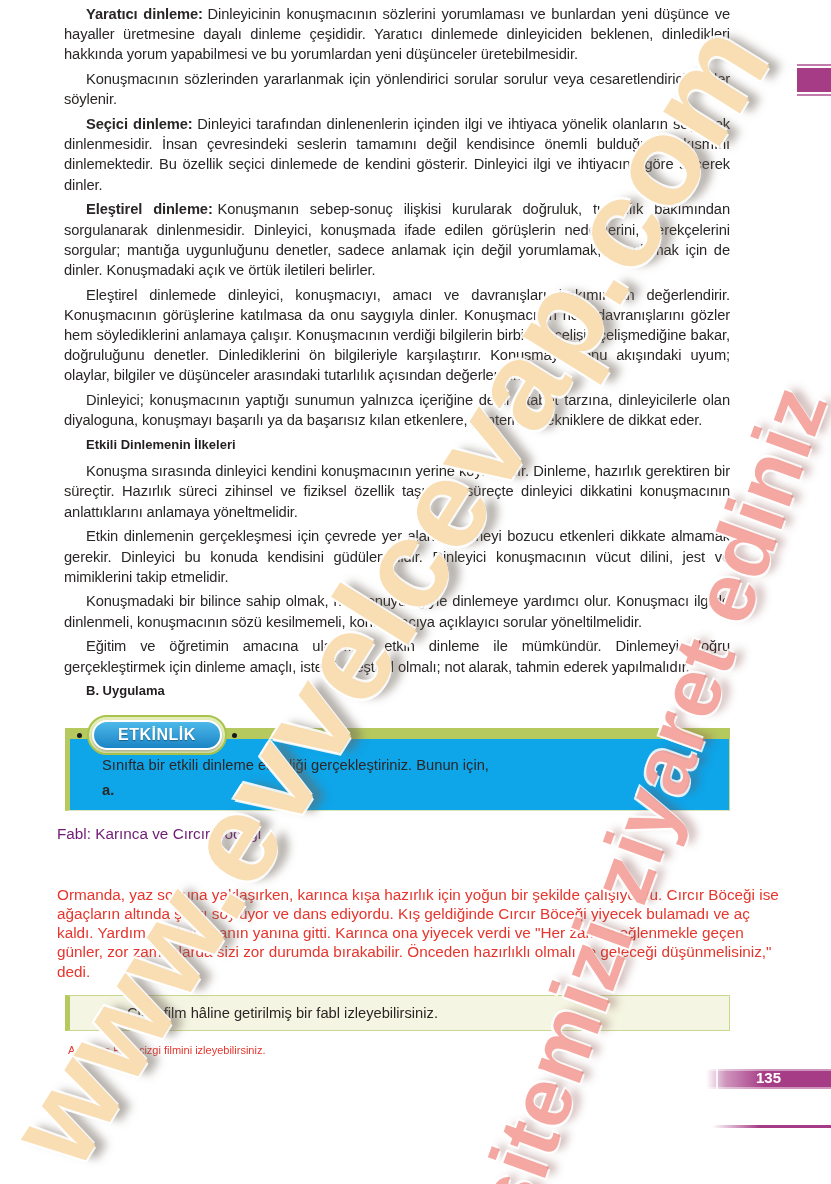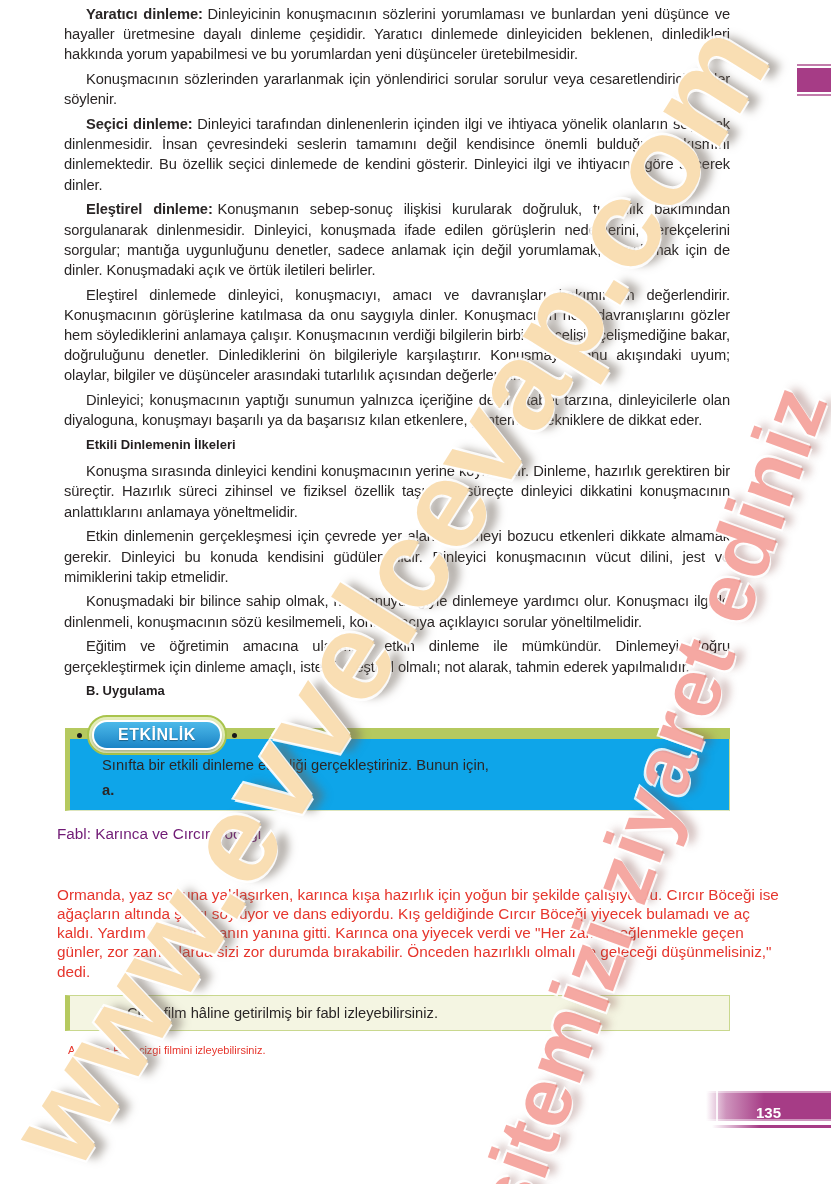--- a/index.html
+++ b/index.html
@@ -40,24 +40,24 @@
   .act-box-b{display:flex;background:#f4f5e2;border:1.5px solid #c9d88e;border-left:5px solid #b5c95f;
              padding:9px 20px 9px 30px;margin:14px 0 0 1px;font-size:14.7px;}
   .act-box-b .lbl{font-weight:bold;width:27px;flex:none;}
 
   
   .red-title{color:#701a75;font-size:15.3px;margin:14px 0 12px -7px;}
   .red-para{color:#e6352c;font-size:15.3px;line-height:19.3px;margin:42px -58px 0 -7px;}
   .red-note{color:#e6352c;font-size:11px;margin:13px 0 8px 4px;}
 
   
-  .page-band{position:absolute;top:1091px;right:0;width:125px;height:30px;
+  .page-band{position:absolute;top:1069px;right:0;width:125px;height:20px;
              background:linear-gradient(90deg, rgba(166,60,134,0) 0, rgba(166,60,134,.55) 20px, #a63c86 58px);
              box-shadow:inset 0 2px 0 rgba(255,255,255,.45), inset 0 -2px 0 rgba(255,255,255,.45);
-             display:flex;align-items:flex-end;justify-content:flex-end;}
+             display:flex;align-items:flex-start;justify-content:flex-end;}
   .page-band .stripe{position:absolute;left:10px;top:0;bottom:0;width:2px;background:rgba(255,255,255,.85);}
   .page-num{color:#fff;font-weight:bold;font-size:15px;padding-right:50px;}
   .band-underline{position:absolute;top:1125px;right:0;width:119px;height:2.5px;
                   background:linear-gradient(90deg, rgba(166,60,134,0), #a63c86 40%);}
 
   
   .watermark{position:absolute;inset:0;pointer-events:none;z-index:5;}
   .wm-main{position:absolute;left:40px;top:1080px;transform:rotate(-58deg);transform-origin:left center;
            white-space:nowrap;font-size:125px;font-weight:bold;letter-spacing:2px;
            color:rgba(248,214,160,0.80);

